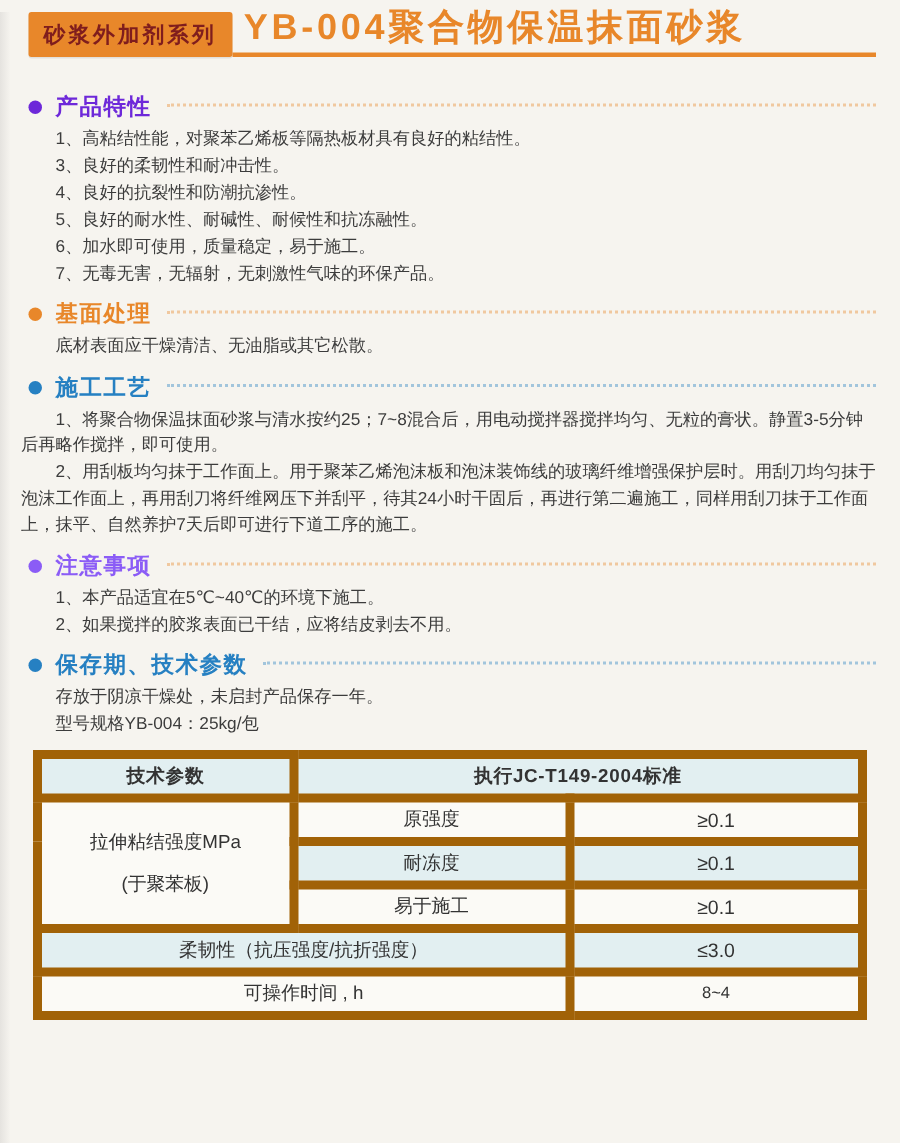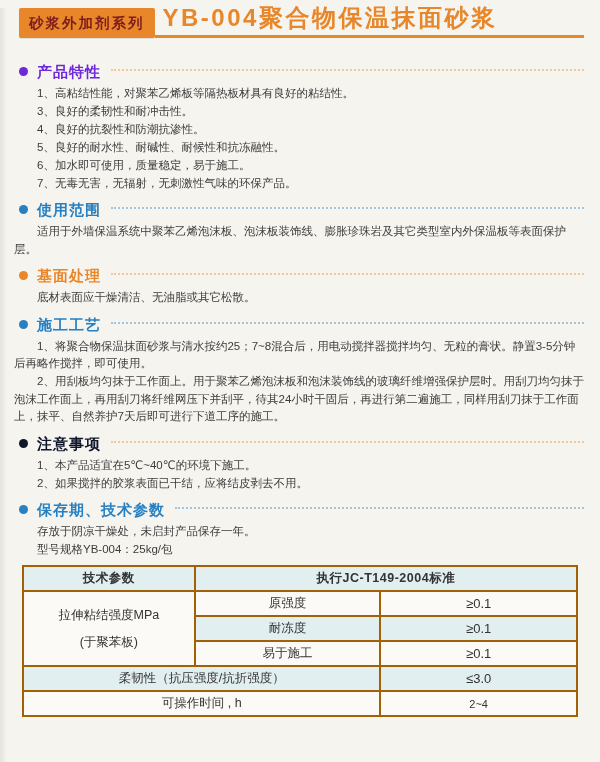--- a/index.html
+++ b/index.html
@@ -50,21 +50,21 @@
   }
 
   
   .spec-table{
     width:556px;margin:7px 0 0 8px;
     border-collapse:collapse;
     border:1.5px solid #4a4a4a;
     font-size:12.5px;color:#333;
   }
   .spec-table td{
-    border:2px solid #a16207;
+    border:6px solid #a16207;
     text-align:center;vertical-align:middle;
     height:23px;padding:0 4px;
     background:#fbfaf6;
   }
   .spec-table tr.row-cyan td{background:#e2eff1;}
   .spec-table td.bold{font-weight:bold;letter-spacing:0.5px;}
   .group-cell{background:#fbfaf6 !important;line-height:1.5;}
   .group-sub{margin-top:9px;}
   .val{font-size:13px;}
   .val-small{font-size:11px;}
@@ -89,46 +89,38 @@
           <span class="dots" style="border-color: rgb(232, 135, 42);"></span>
         </div>
         <p class="para">1、高粘结性能，对聚苯乙烯板等隔热板材具有良好的粘结性。</p>
         <p class="para">3、良好的柔韧性和耐冲击性。</p>
         <p class="para">4、良好的抗裂性和防潮抗渗性。</p>
         <p class="para">5、良好的耐水性、耐碱性、耐候性和抗冻融性。</p>
         <p class="para">6、加水即可使用，质量稳定，易于施工。</p>
         <p class="para">7、无毒无害，无辐射，无刺激性气味的环保产品。</p>
       </section>
       <section class="sec">
-        <div class="sec-head" style="color: rgb(38, 128, 194);">
-          <span class="bullet"></span>
-          <span class="sec-title">使用范围</span>
-          <span class="dots" style="border-color: rgb(38, 128, 194);"></span>
-        </div>
-        <p class="para">适用于外墙保温系统中聚苯乙烯泡沫板、泡沫板装饰线、膨胀珍珠岩及其它类型室内外保温板等表面保护层。</p>
-      </section>
-      <section class="sec">
         <div class="sec-head" style="color: rgb(232, 135, 42);">
           <span class="bullet"></span>
           <span class="sec-title">基面处理</span>
           <span class="dots" style="border-color: rgb(232, 135, 42);"></span>
         </div>
         <p class="para">底材表面应干燥清洁、无油脂或其它松散。</p>
       </section>
       <section class="sec">
         <div class="sec-head" style="color: rgb(38, 128, 194);">
           <span class="bullet"></span>
           <span class="sec-title">施工工艺</span>
           <span class="dots" style="border-color: rgb(38, 128, 194);"></span>
         </div>
         <p class="para">1、将聚合物保温抹面砂浆与清水按约25；7~8混合后，用电动搅拌器搅拌均匀、无粒的膏状。静置3-5分钟后再略作搅拌，即可使用。</p>
         <p class="para">2、用刮板均匀抹于工作面上。用于聚苯乙烯泡沫板和泡沫装饰线的玻璃纤维增强保护层时。用刮刀均匀抹于泡沫工作面上，再用刮刀将纤维网压下并刮平，待其24小时干固后，再进行第二遍施工，同样用刮刀抹于工作面上，抹平、自然养护7天后即可进行下道工序的施工。</p>
       </section>
       <section class="sec">
-        <div class="sec-head" style="color: #0f172a;">
+        <div class="sec-head" style="color: #8b5cf6;">
           <span class="bullet"></span>
           <span class="sec-title">注意事项</span>
           <span class="dots" style="border-color: rgb(232, 135, 42);"></span>
         </div>
         <p class="para">1、本产品适宜在5℃~40℃的环境下施工。</p>
         <p class="para">2、如果搅拌的胶浆表面已干结，应将结皮剥去不用。</p>
       </section>
       <section class="sec">
         <div class="sec-head" style="color: rgb(38, 128, 194);">
           <span class="bullet"></span>
@@ -166,20 +158,20 @@
       <tr>
         <td>易于施工</td>
         <td class="val">≥0.1</td>
       </tr>
       <tr class="row-cyan">
         <td colspan="2">柔韧性（抗压强度/抗折强度）</td>
         <td class="val">≤3.0</td>
       </tr>
       <tr>
         <td colspan="2">可操作时间 , h</td>
-        <td class="val-small">2~4</td>
+        <td class="val-small">8~4</td>
       </tr>
     </tbody>
   </table>
 
   <div class="edge-left"></div>
 
 </div>
 
 </body></html>

